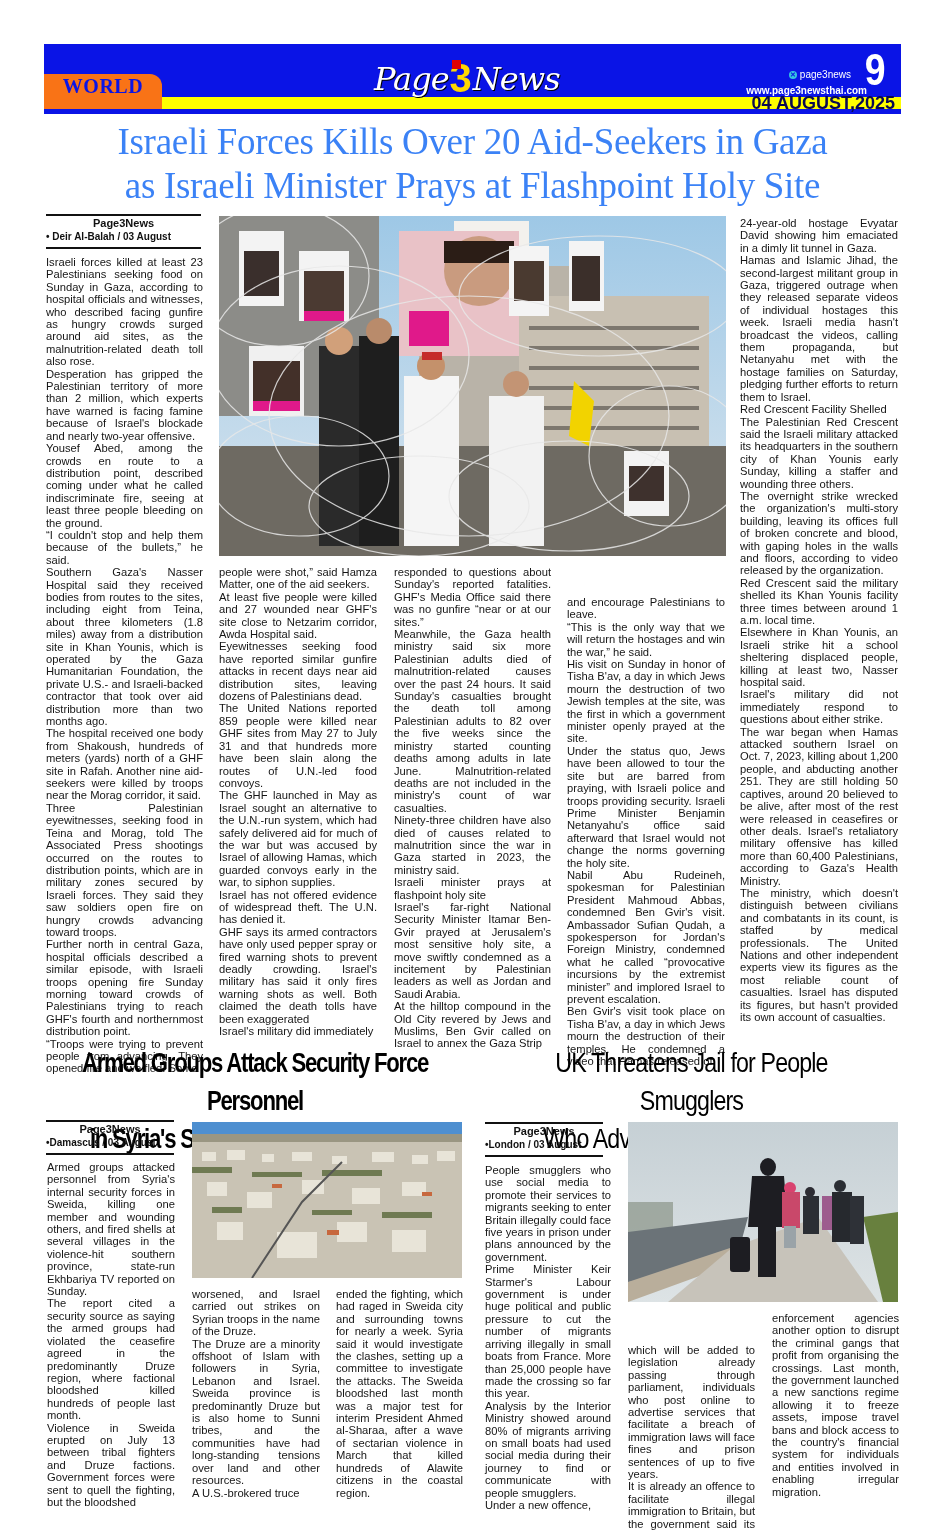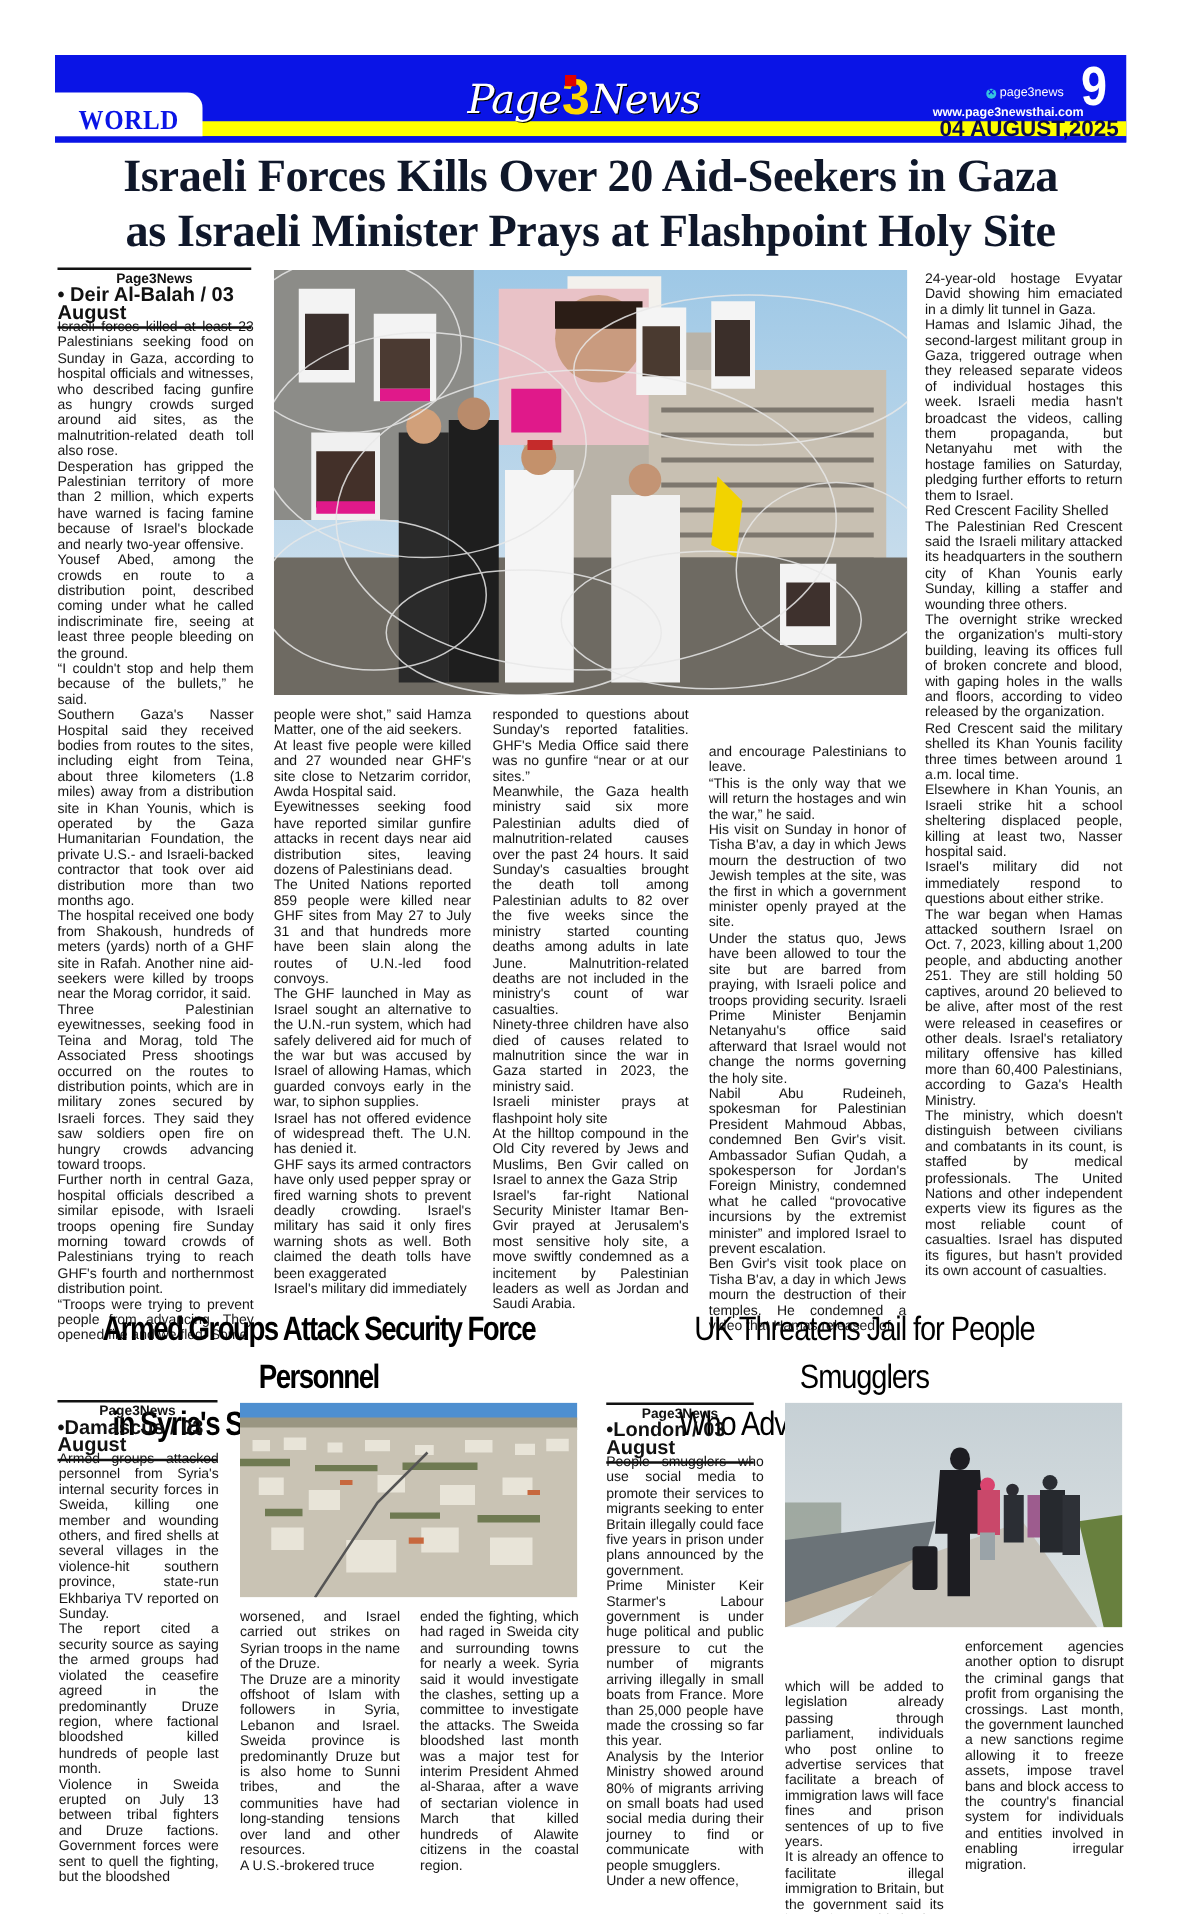--- a/index.html
+++ b/index.html
@@ -3,47 +3,47 @@
 <meta charset="utf-8">
 <style>
   * { box-sizing: border-box; margin: 0; padding: 0; }
   html, body { width: 945px; height: 1531px; background: #ffffff; overflow: hidden; }
   body { position: relative; font-family: "Liberation Sans", sans-serif; color: #111; }
 
   
   .masthead { position: absolute; left: 44px; top: 44px; width: 857px; height: 70px; background: #0a14e6; }
   .masthead .yellow-strip { position: absolute; left: 0; right: 0; top: 53px; height: 12px; background: #ffff00; }
   .masthead .bottom-line { position: absolute; left: 0; right: 0; top: 65px; height: 5px; background: #0a14e6; }
-  .section-tab { position: absolute; left: 0; top: 30px; width: 118px; height: 35px; background: #ffffff;
-                 border-top-right-radius: 12px; display: flex; align-items: flex-end; justify-content: center; }
+  .section-tab { position: absolute; left: 0; top: 30px; width: 118px; height: 35px; background: #f97316;
+                 border-top-right-radius: 12px; display: flex; align-items: flex-start; justify-content: center; }
   .section-tab span { font-family: "Liberation Serif", serif; font-weight: bold; font-size: 20px; color: #0a14e6;
                       letter-spacing: 0.5px; transform: scaleY(1.1); }
   .logo { position: absolute; left: 330px; top: 6px; height: 48px; display: flex; align-items: flex-end; }
   .logo .logo-word { font-family: "DejaVu Serif", serif; font-weight: normal; font-style: italic; font-size: 32px; color: #fff;
                      text-shadow: 1px 1px 0 #000; letter-spacing: -1px; margin-top: 41px; }
   .logo .logo-three { font-family: "Liberation Sans", sans-serif; font-weight: bold; font-size: 40px; color: #ffd800;
                       position: relative; margin: 0 1px; line-height: 1; }
   .logo .logo-three::before { content: ""; position: absolute; left: 2px; top: 2px; width: 9px; height: 9px; background: #e00000; }
   .social { position: absolute; right: 50px; top: 25px; font-size: 10px; color: #fff; display: flex; align-items: center; gap: 3px; }
   .social .x-icon { display: inline-block; width: 8px; height: 8px; border-radius: 50%; background: #35c3e0; color: #0a14e6;
                     font-size: 7px; line-height: 8px; text-align: center; font-weight: bold; }
   .website { position: absolute; right: 34px; top: 41px; font-size: 10px; color: #fff; font-weight: bold; }
   .page-number { position: absolute; right: 14px; top: 4px; font-size: 44px; font-weight: bold; color: #fff; line-height: 1;
                  transform: scaleX(0.85); }
   .issue-date { position: absolute; right: 6px; top: 53px; font-size: 18px; font-weight: bold; color: #0a0a50; line-height: 12px; }
 
   
   .main-headline { position: absolute; left: 44px; top: 120px; width: 857px; text-align: center;
-                   font-family: "Liberation Serif", serif; font-weight: bold; font-size: 37px; line-height: 44px; color: #0f172a;
+                   font-family: "Liberation Serif", serif; font-weight: normal; font-size: 37px; line-height: 44px; color: #3b82f6;
                    letter-spacing: -0.3px; }
 
   
   .byline { position: absolute; border-top: 2px solid #111; border-bottom: 2px solid #111; padding: 1px 0 3px 0; }
   .byline .agency { text-align: center; font-weight: bold; font-size: 11px; line-height: 13px; }
-  .byline .place { font-weight: bold; font-size: 16px; line-height: 14px; }
+  .byline .place { font-weight: bold; font-size: 10px; line-height: 14px; }
   .byline-narrow .agency, .byline-narrow .place { font-family: "Liberation Sans", sans-serif; transform-origin: left; }
 
   
   .col { position: absolute; font-size: 11.2px; line-height: 12.4px; text-align: justify; color: #151515; hyphens: none; }
   .col p { margin: 0; }
 
   
   .photo { position: absolute; overflow: hidden; }
 
   .second-headline { position: absolute; text-align: center; font-size: 27px; line-height: 38px; color: #000; }
@@ -170,22 +170,22 @@
     <p>The GHF launched in May as Israel sought an alternative to the U.N.-run system, which had safely delivered aid for much of the war but was accused by Israel of allowing Hamas, which guarded convoys early in the war, to siphon supplies.</p>
     <p>Israel has not offered evidence of widespread theft. The U.N. has denied it.</p>
     <p>GHF says its armed contractors have only used pepper spray or fired warning shots to prevent deadly crowding. Israel's military has said it only fires warning shots as well. Both claimed the death tolls have been exaggerated</p>
     <p>Israel's military did immediately</p>
   </div>
 <div class="col" style="left:394px; top:566px; width:157px;">
     <p>responded to questions about Sunday's reported fatalities. GHF's Media Office said there was no gunfire “near or at our sites.”</p>
     <p>Meanwhile, the Gaza health ministry said six more Palestinian adults died of malnutrition-related causes over the past 24 hours. It said Sunday's casualties brought the death toll among Palestinian adults to 82 over the five weeks since the ministry started counting deaths among adults in late June. Malnutrition-related deaths are not included in the ministry's count of war casualties.</p>
     <p>Ninety-three children have also died of causes related to malnutrition since the war in Gaza started in 2023, the ministry said.</p>
     <p>Israeli minister prays at flashpoint holy site</p>
+    <p>Israel's far-right National Security Minister Itamar Ben-Gvir prayed at Jerusalem's most sensitive holy site, a move swiftly condemned as a incitement by Palestinian leaders as well as Jordan and Saudi Arabia.</p>
     <p>At the hilltop compound in the Old City revered by Jews and Muslims, Ben Gvir called on Israel to annex the Gaza Strip</p>
-    <p>Israel's far-right National Security Minister Itamar Ben-Gvir prayed at Jerusalem's most sensitive holy site, a move swiftly condemned as a incitement by Palestinian leaders as well as Jordan and Saudi Arabia.</p>
   </div>
 <div class="col" style="left:567px; top:596px; width:158px;">
     <p>and encourage Palestinians to leave.</p>
     <p>“This is the only way that we will return the hostages and win the war,” he said.</p>
     <p>His visit on Sunday in honor of Tisha B'av, a day in which Jews mourn the destruction of two Jewish temples at the site, was the first in which a government minister openly prayed at the site.</p>
     <p>Under the status quo, Jews have been allowed to tour the site but are barred from praying, with Israeli police and troops providing security. Israeli Prime Minister Benjamin Netanyahu's office said afterward that Israel would not change the norms governing the holy site.</p>
     <p>Nabil Abu Rudeineh, spokesman for Palestinian President Mahmoud Abbas, condemned Ben Gvir's visit. Ambassador Sufian Qudah, a spokesperson for Jordan's Foreign Ministry, condemned what he called “provocative incursions by the extremist minister” and implored Israel to prevent escalation.</p>
     <p>Ben Gvir's visit took place on Tisha B'av, a day in which Jews mourn the destruction of their temples. He condemned a video that Hamas released of</p>
   </div>
 <div class="col" style="left:740px; top:217px; width:158px;">

